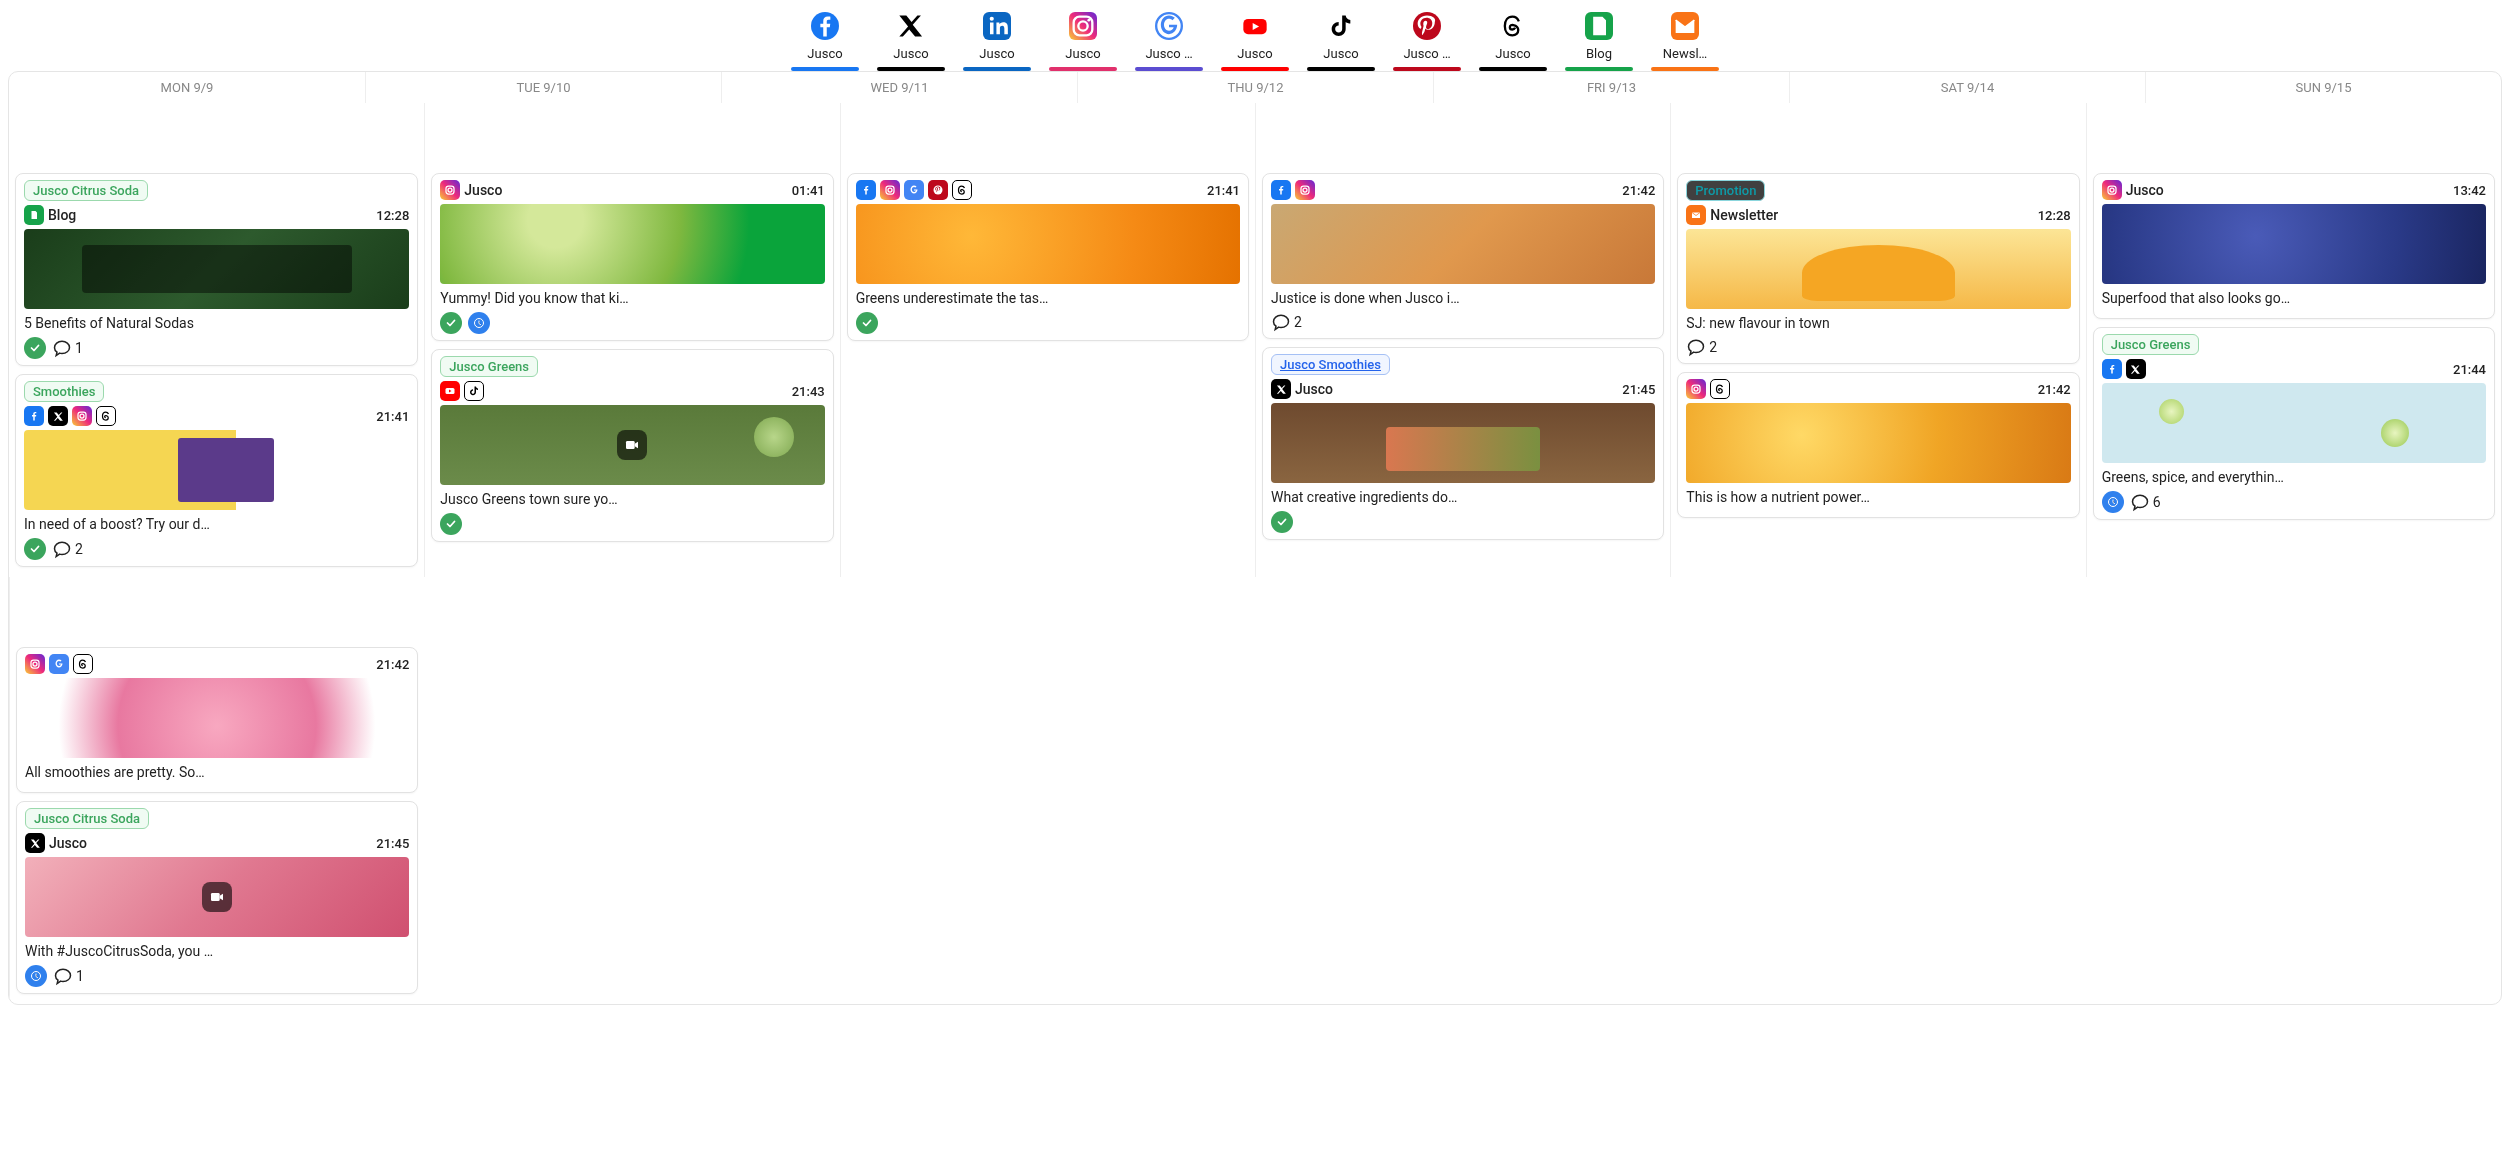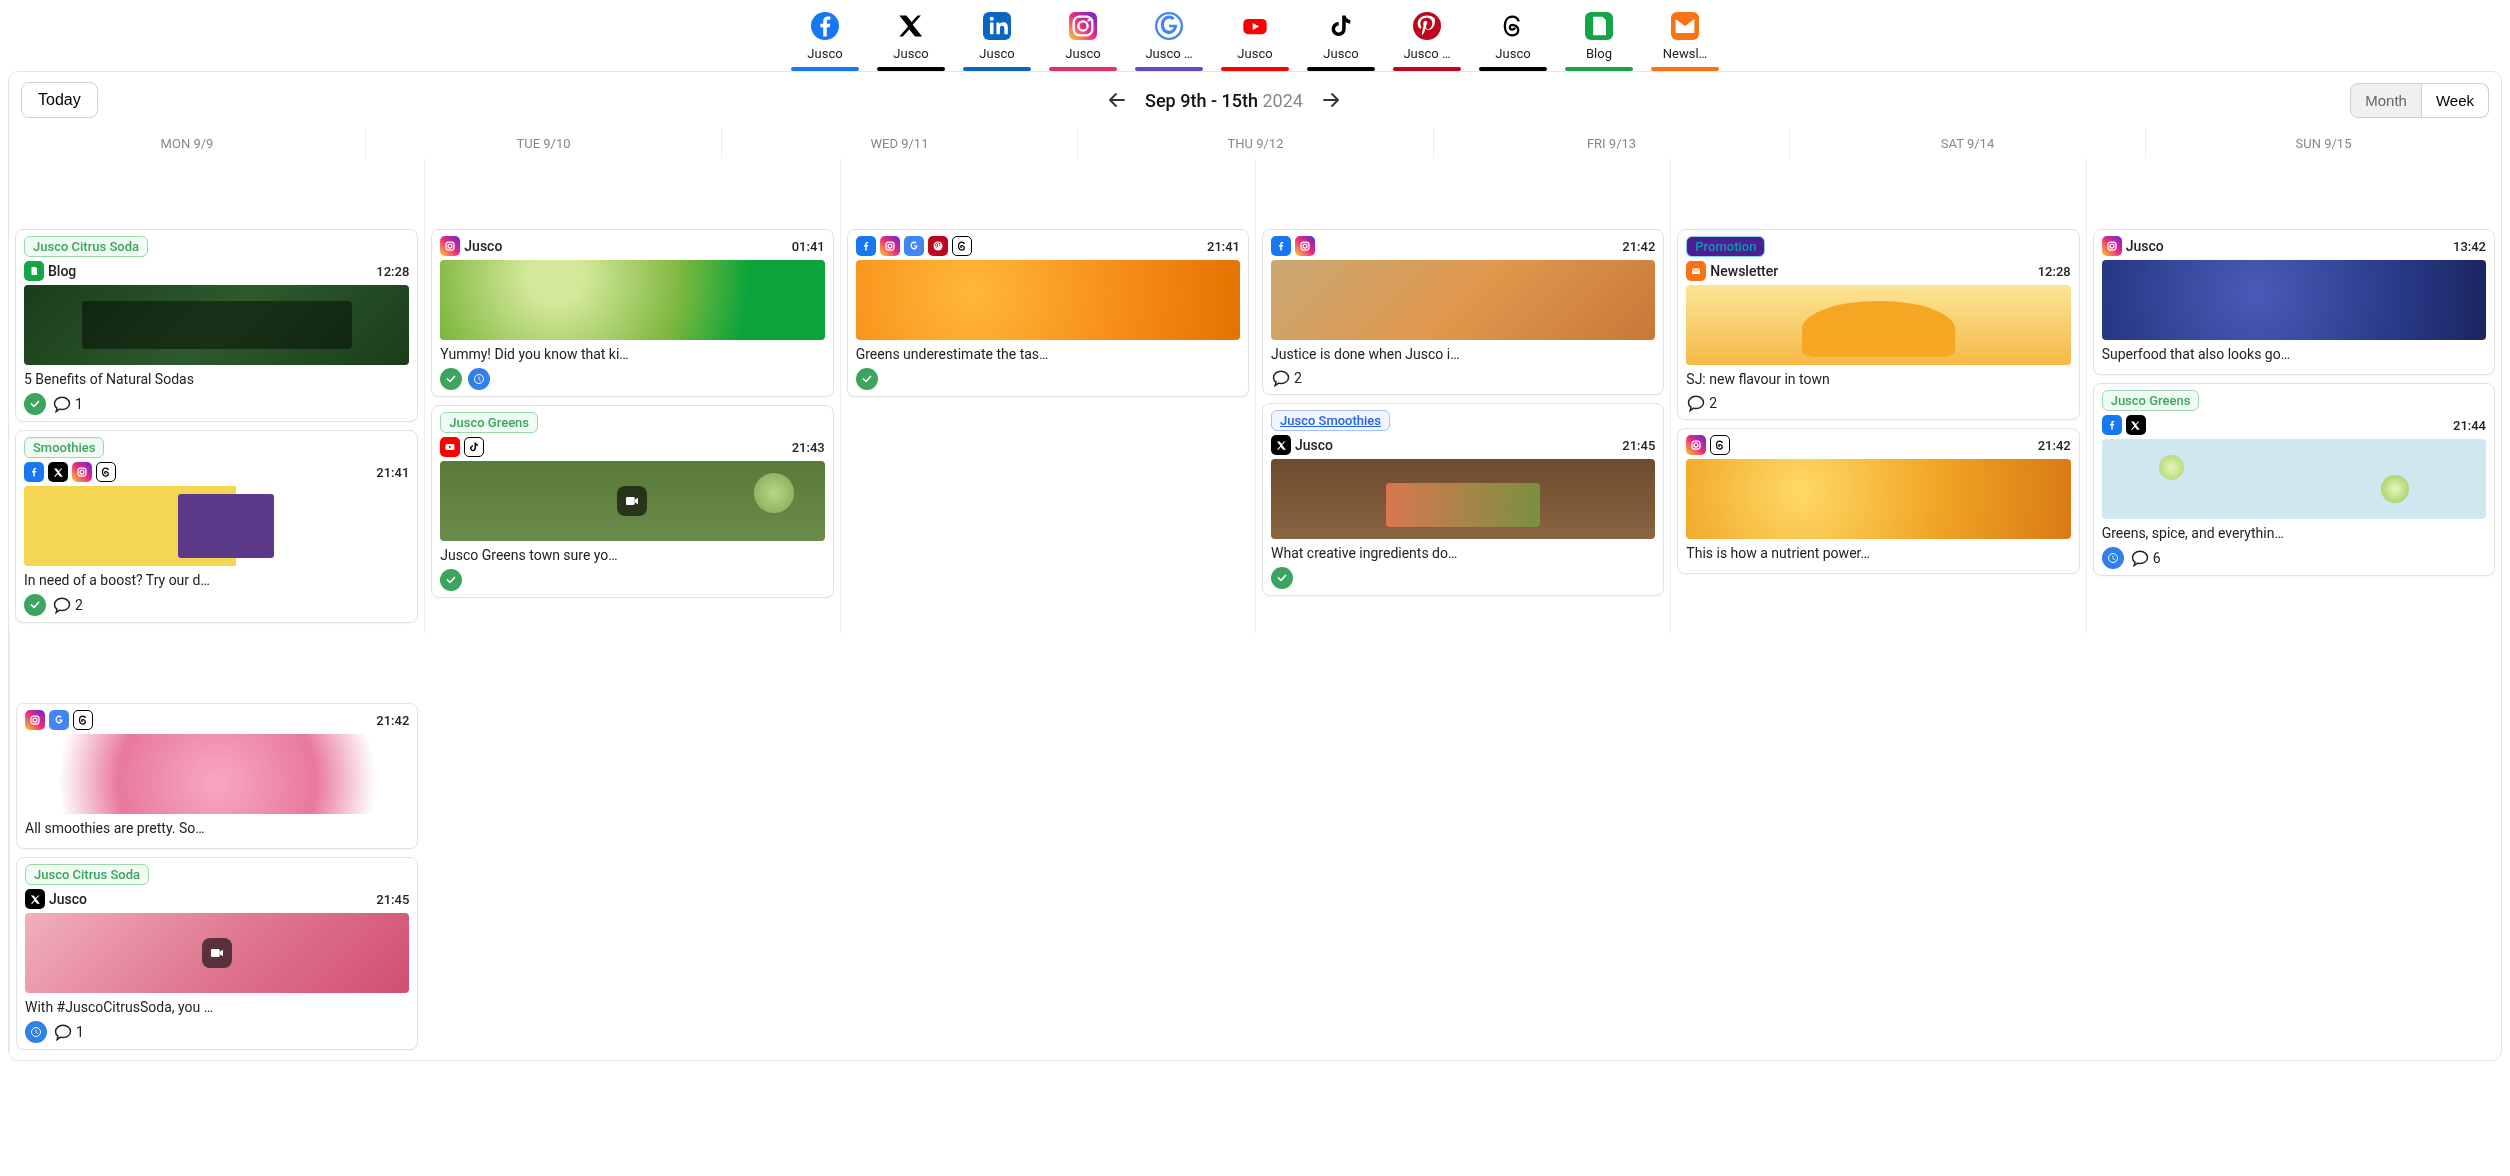--- a/index.html
+++ b/index.html
@@ -29,21 +29,21 @@
 .day-head:first-child { border-left: none; }
 
 .days-body { display: grid; grid-template-columns: repeat(6, 1fr); min-height: 560px; }
 .day-col { border-left: 1px solid #eee; padding: 70px 6px 10px; display: flex; flex-direction: column; gap: 8px; }
 .day-col:first-child { border-left: none; }
 
 .card { border: 1px solid #e2e2e2; border-radius: 8px; padding: 6px 8px; background: #fff; box-shadow: 0 1px 2px rgba(0,0,0,0.04); }
 .tag { display: inline-block; border: 1px solid; border-radius: 6px; padding: 2px 8px; font-size: 13px; font-weight: 500; margin-bottom: 4px; }
 .tag.green { color: #3ba55d; border-color: #9bd9ad; background: #f0fbf3; }
 .tag.blue { color: #2463eb; border-color: #a5c0f5; background: #f0f5ff; text-decoration: underline; }
-.tag.cyan { color: #0e9aa7; border-color: #8bd6dd; background: #4c1d95; }
+.tag.cyan { color: #0e9aa7; border-color: #8bd6dd; background: #404040; }
 
 .sub-row { display: flex; justify-content: space-between; align-items: center; margin-bottom: 4px; }
 .sub-row .left { display: flex; align-items: center; gap: 4px; }
 .sub-row .label { font-size: 14px; font-weight: 500; color: #222; }
 .sub-row .time { font-size: 13px; color: #222; font-weight: 500; }
 
 .mini-icon { width: 20px; height: 20px; border-radius: 5px; display: inline-flex; align-items: center; justify-content: center; color: #fff; font-size: 11px; font-weight: bold; flex-shrink: 0; }
 
 .card-img { width: 100%; height: 80px; border-radius: 4px; margin-bottom: 6px; position: relative; overflow: hidden; }
 .card-text { font-size: 14px; color: #222; white-space: nowrap; overflow: hidden; text-overflow: ellipsis; margin-bottom: 6px; }
@@ -196,43 +196,20 @@
           <path fill="#fff" d="M4 7h16v11H4V7zm0 0l8 6 8-6"></path>
           <path fill="none" stroke="#fff" stroke-width="1.5" d="M4 7l8 6 8-6"></path>
         </svg>
       </div>
       <span class="channel-label">Newsl…</span>
       <span class="channel-underline" style="background:#f97316"></span>
     </div>
   </div>
 
 <div class="calendar-wrap">
-  <div class="nav-row">
-    <button class="today-btn">Today</button>
-    <div class="date-nav">
-      <button class="arrow-btn">
-        <svg width="16" height="14" viewBox="0 0 16 14">
-            <path d="M7 1 L1 7 L7 13 M1 7 H15" stroke="#333" stroke-width="1.8" fill="none" stroke-linecap="round" stroke-linejoin="round"></path>
-          </svg>
-      </button>
-      <span>
-        <span class="black">Sep 9th - 15th</span>
-        <span class="gray">2024</span>
-      </span>
-      <button class="arrow-btn">
-        <svg width="16" height="14" viewBox="0 0 16 14">
-            <path d="M9 1 L15 7 L9 13 M15 7 H1" stroke="#333" stroke-width="1.8" fill="none" stroke-linecap="round" stroke-linejoin="round"></path>
-          </svg>
-      </button>
-    </div>
-    <div class="view-toggle">
-      <button class="view-btn active">Month</button>
-      <button class="view-btn">Week</button>
-    </div>
-  </div>
 
   <div class="days-header" id="days-header">
       <div class="day-head">MON 9/9</div>
       <div class="day-head">TUE 9/10</div>
       <div class="day-head">WED 9/11</div>
       <div class="day-head">THU 9/12</div>
       <div class="day-head">FRI 9/13</div>
       <div class="day-head">SAT 9/14</div>
       <div class="day-head">SUN 9/15</div>
     </div>

